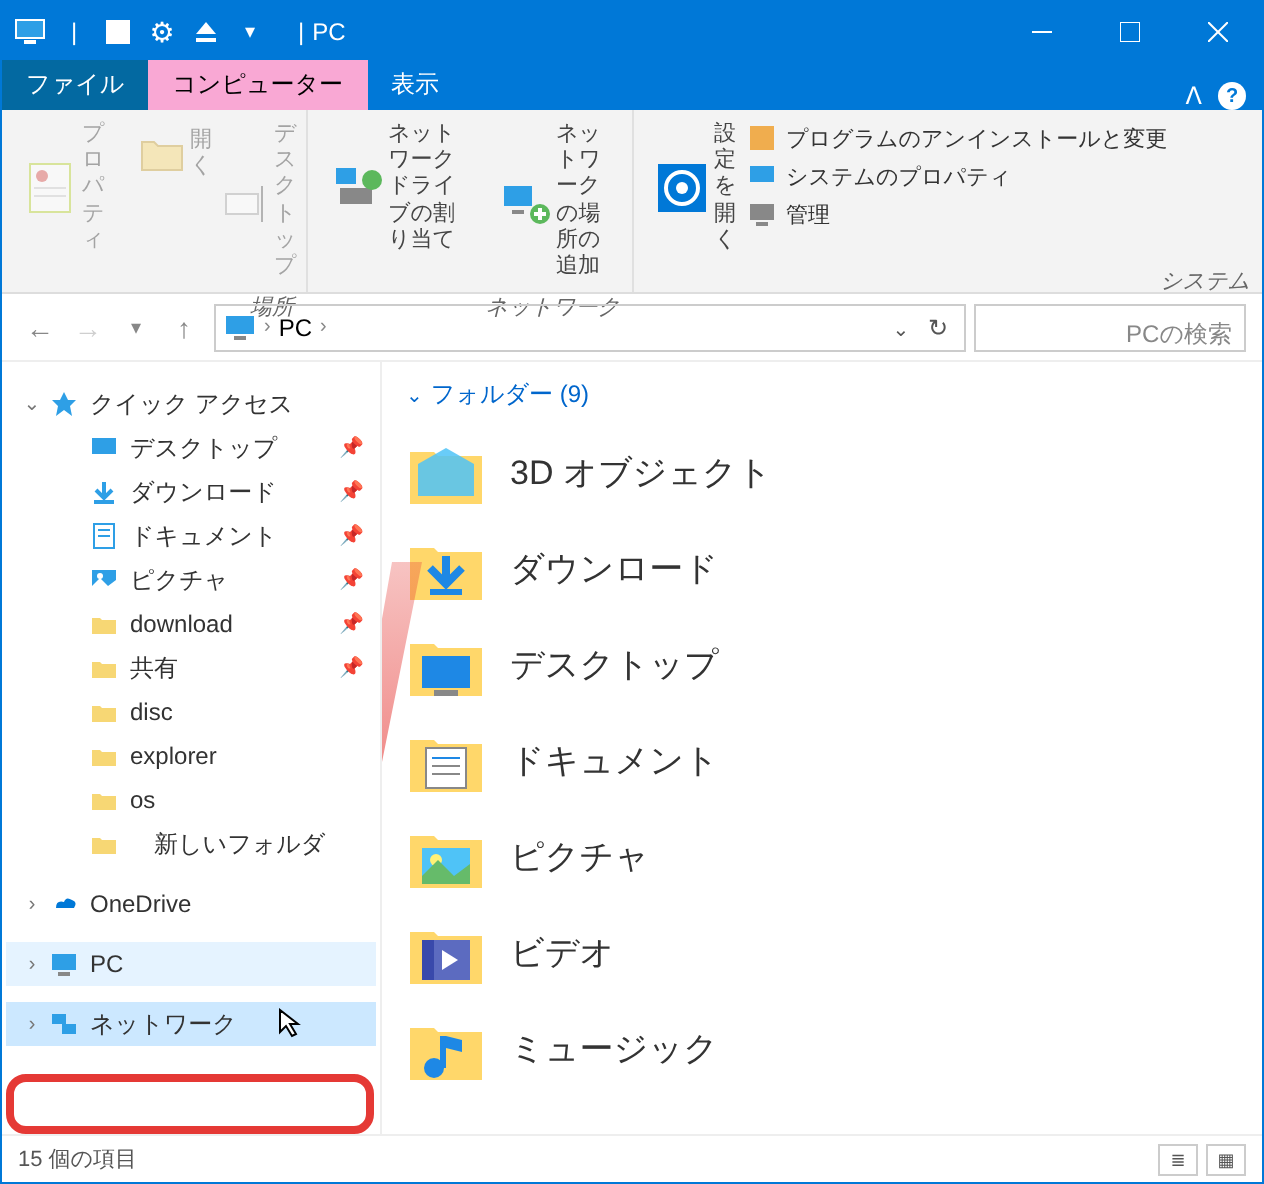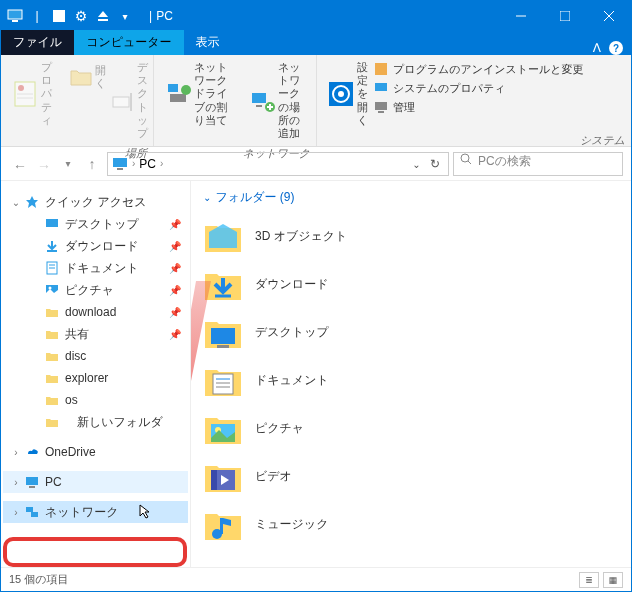--- a/index.html
+++ b/index.html
@@ -9,60 +9,60 @@
 
 .titlebar { height: 30px; background: #0078d7; display: flex; align-items: center; color: #fff; }
 .titlebar .qat { display: flex; align-items: center; gap: 6px; padding: 0 6px; }
 .titlebar .qat span { width: 16px; height: 16px; display: inline-flex; align-items: center; justify-content: center; }
 .titlebar .title { margin-left: 10px; font-size: 12px; }
 .titlebar .win-controls { margin-left: auto; display: flex; }
 .titlebar .win-controls div { width: 44px; height: 30px; display: flex; align-items: center; justify-content: center; }
 
 .tabs { height: 24px; background: #0078d7; display: flex; align-items: flex-end; }
 .tab { padding: 4px 12px; font-size: 12px; color: #fff; }
-.tab.file { background: #0f172a; color: #fff; }
-.tab.active { background: #0ea5e9; color: #000; }
+.tab.file { background: #0369a1; color: #fff; }
+.tab.active { background: #f9a8d4; color: #000; }
 .tabs .help { margin-left: auto; margin-right: 8px; color: #fff; display: flex; gap: 8px; align-items: center; font-size: 12px; }
 
 .ribbon { background: #f3f3f3; border-bottom: 1px solid #ddd; display: flex; height: 92px; }
 .ribbon-group { display: flex; flex-direction: column; border-right: 1px solid #e0e0e0; padding: 2px 6px; }
 .ribbon-group .items { display: flex; flex: 1; align-items: flex-start; gap: 2px; }
 .ribbon-group .label { text-align: right; font-size: 11px; color: #666; padding: 2px 0; font-style: italic; }
 .ribbon-btn { display: flex; flex-direction: row; align-items: center; padding: 4px; gap: 2px; font-size: 11px; color: #444; width: 56px; text-align: left; line-height: 1.2; }
 .ribbon-btn.sm { width: 40px; }
 .ribbon-btn .icn { width: 32px; height: 32px; display: flex; align-items: center; justify-content: center; }
 .ribbon-btn.disabled { opacity: 0.45; }
 .ribbon-list { display: flex; flex-direction: column; gap: 3px; padding: 4px 2px; font-size: 11px; color: #333; }
 .ribbon-list .row { display: flex; align-items: center; gap: 4px; }
 .ribbon-list .row .i { width: 16px; height: 16px; display: inline-flex; align-items: center; justify-content: center; }
 
 .navbar { height: 34px; display: flex; align-items: center; padding: 4px 8px; gap: 4px; border-bottom: 1px solid #eee; }
 .nav-arrows { display: flex; gap: 2px; align-items: center; color: #888; }
 .nav-arrows span { width: 22px; height: 22px; display: inline-flex; align-items: center; justify-content: center; font-size: 14px; }
 .address { flex: 1; border: 1px solid #ccc; height: 24px; display: flex; align-items: center; padding: 0 4px; gap: 6px; font-size: 12px; }
 .address .crumb { display: flex; align-items: center; gap: 4px; }
 .address .refresh { margin-left: auto; color: #555; padding: 0 4px; }
-.searchbox { width: 170px; border: 1px solid #ccc; height: 24px; display: flex; align-items: flex-start; padding: 0 6px; gap: 6px; color: #888; }
+.searchbox { width: 136px; border: 1px solid #ccc; height: 24px; display: flex; align-items: flex-end; padding: 0 6px; gap: 6px; color: #888; flex-direction: column; }
 
 .body { flex: 1; display: flex; overflow: hidden; position: relative; }
 .sidebar { width: 190px; border-right: 1px solid #eee; padding: 10px 2px; overflow: hidden; position: relative; }
 .tree-item { display: flex; align-items: center; height: 22px; font-size: 12px; color: #333; padding-right: 6px; cursor: default; }
 .tree-item .exp { width: 14px; text-align: center; color: #777; font-size: 10px; }
 .tree-item .icn { width: 18px; display: inline-flex; align-items: center; justify-content: center; }
 .tree-item .pin { margin-left: auto; color: #888; font-size: 10px; }
 .tree-item.highlight { background: #cce8ff; }
 .tree-item.sel { background: #e5f3ff; }
 .indent-0 { padding-left: 6px; }
 .indent-1 { padding-left: 26px; }
 
 .highlight-ring { position: absolute; border: 4px solid #e53935; border-radius: 10px; pointer-events: none; }
 
 .content { flex: 1; padding: 8px 12px; overflow: auto; position: relative; }
 .group-header { color: #0066cc; font-size: 12px; display: flex; align-items: center; gap: 4px; margin-bottom: 6px; }
-.folder-row { display: flex; align-items: center; height: 48px; gap: 12px; font-size: 12px; color: #333; }
+.folder-row { display: flex; align-items: center; height: 48px; gap: 12px; font-size: 17px; color: #333; }
 .folder-row .ficn { width: 40px; height: 40px; position: relative; display: flex; align-items: center; justify-content: center; }
 
 .statusbar { height: 24px; border-top: 1px solid #eee; display: flex; align-items: center; padding: 0 8px; font-size: 11px; color: #555; }
 .statusbar .views { margin-left: auto; display: flex; gap: 4px; }
 .statusbar .views span { width: 20px; height: 16px; border: 1px solid #ccc; display: inline-flex; align-items: center; justify-content: center; font-size: 9px; }
 
 .arrow-annotation { position: absolute; pointer-events: none; }
 
 svg { display: block; }
 </style>

